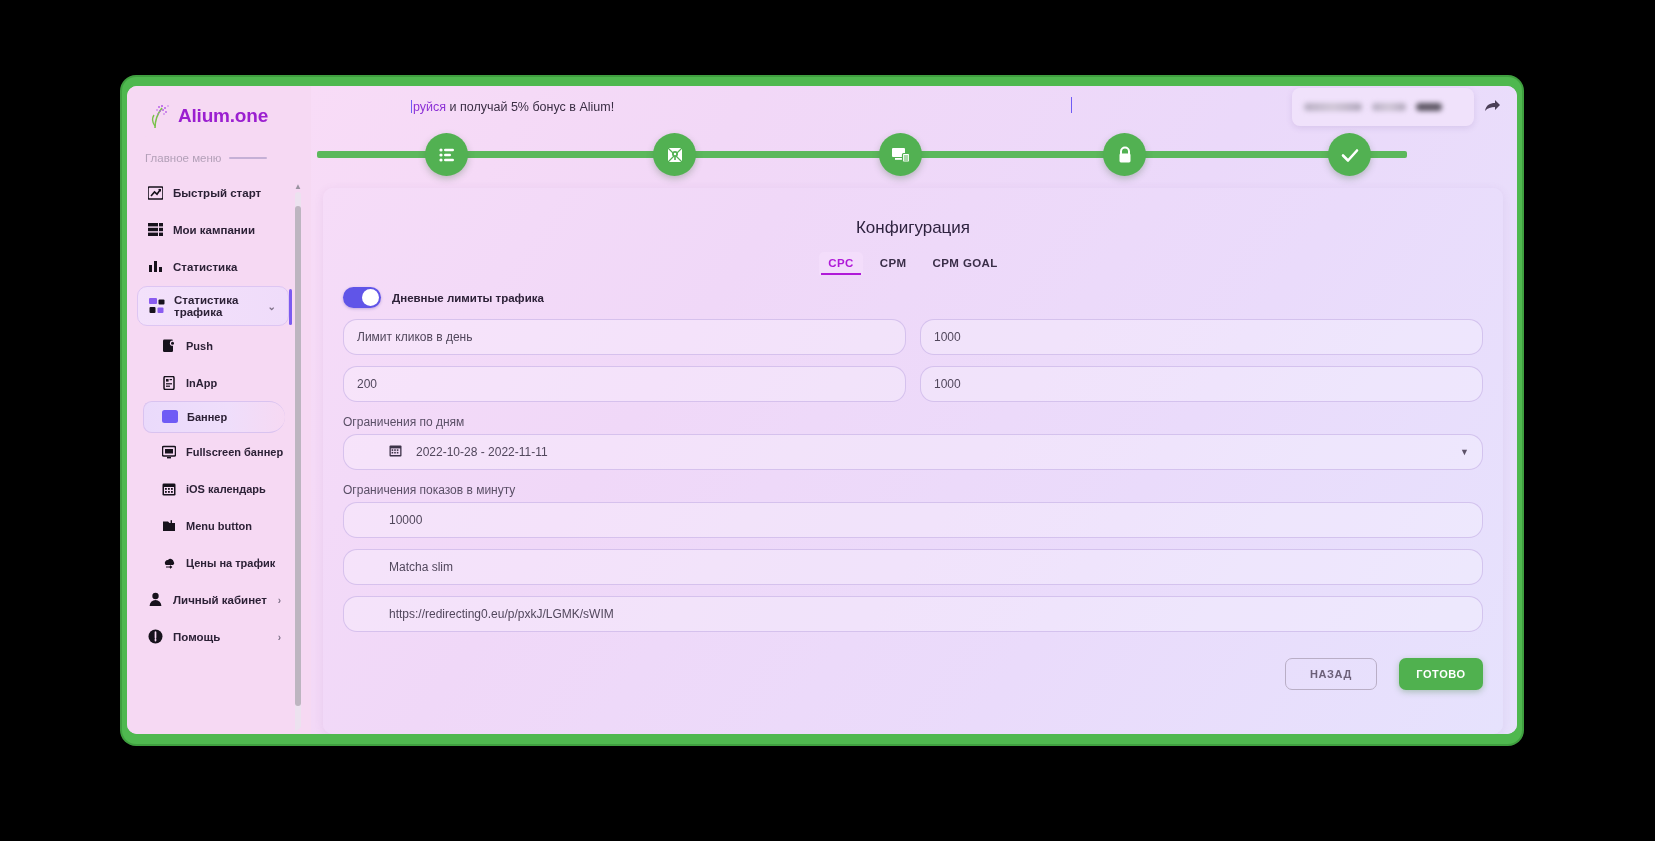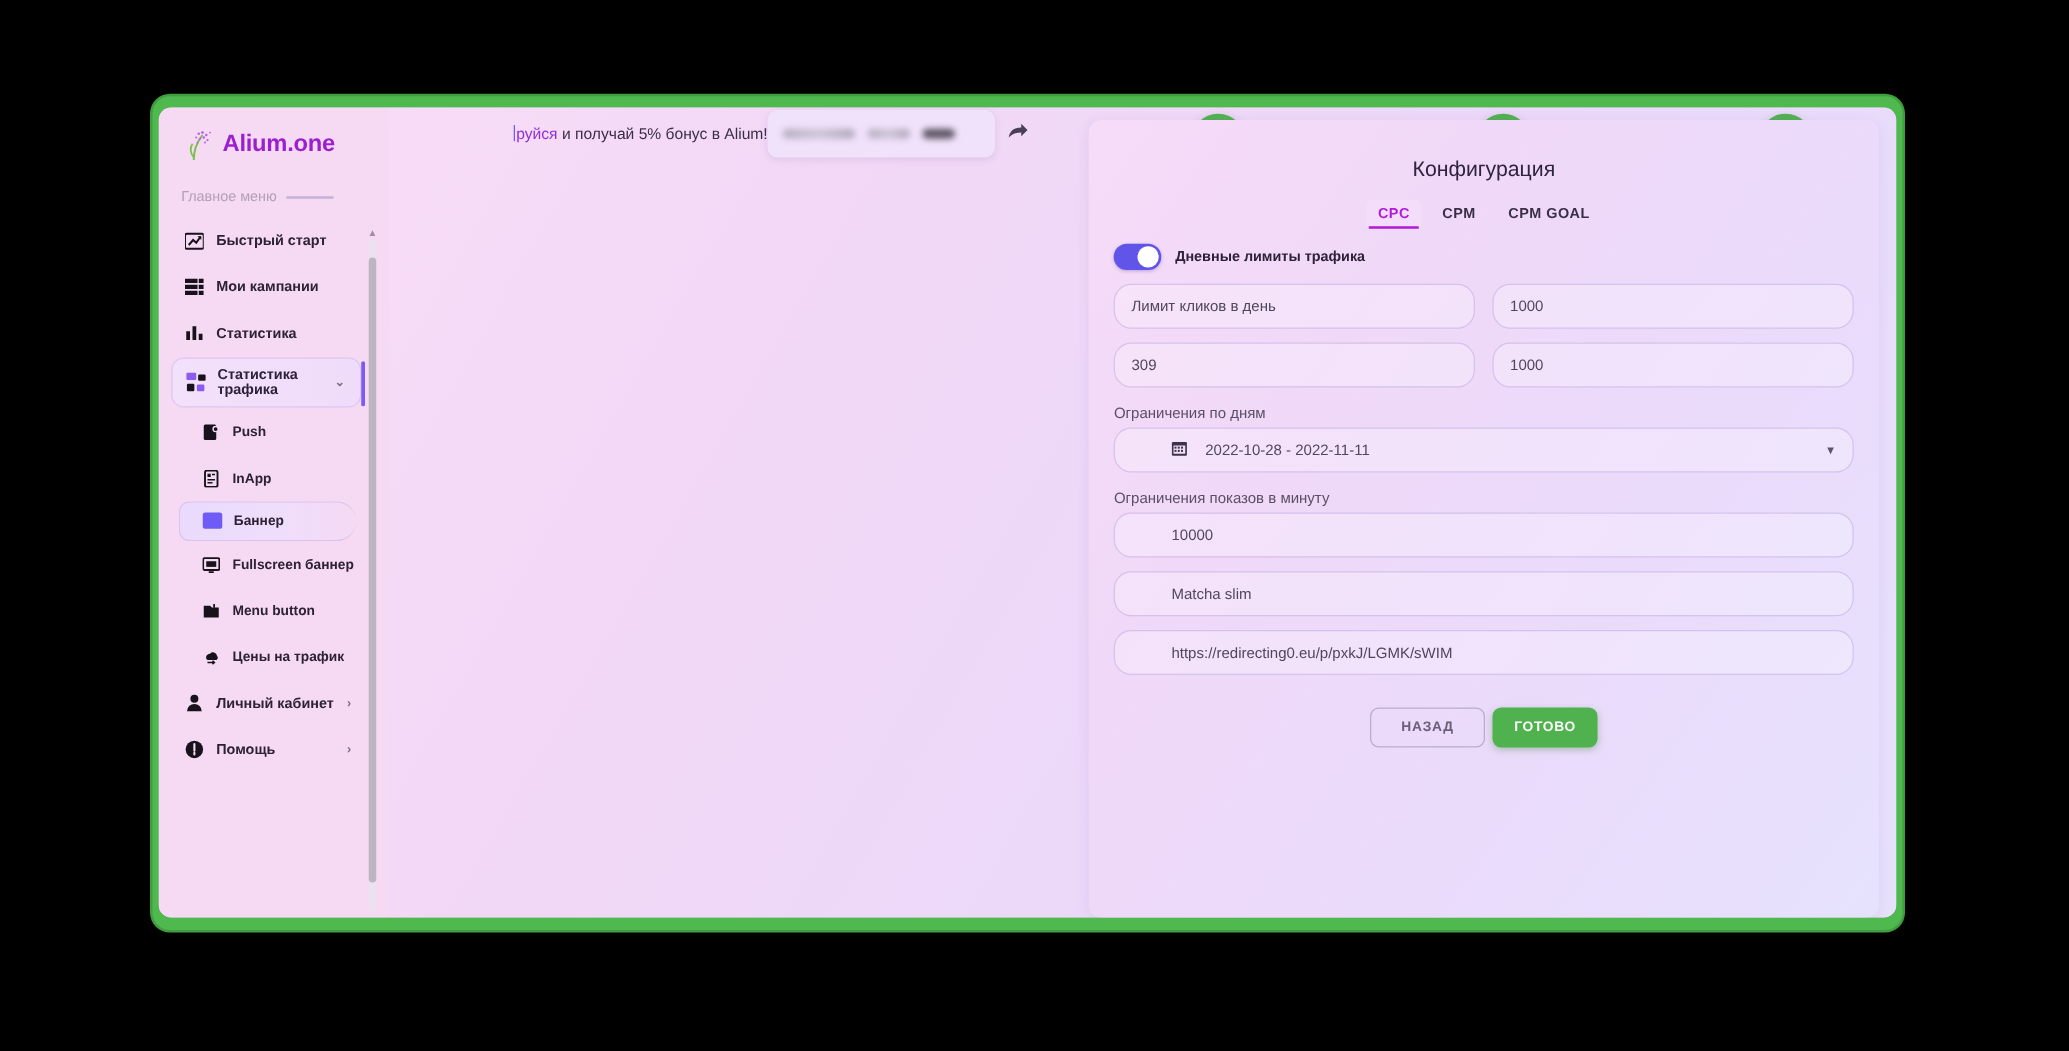--- a/index.html
+++ b/index.html
@@ -149,21 +149,21 @@
   .scroll-up {
     position:absolute; right: 1px; top: 46px;
     font-size: 8px; color: #9a92a0;
   }
 
   
   .main {
     flex: 1;
     position: relative;
     background: linear-gradient(120deg,#f8dcf7 0%, #f2d8f7 28%, #ebd9fa 60%, #e7e1fc 100%);
-    display: flex; flex-direction: row;
+    display: flex; flex-direction: column;
   }
   .topbar {
     height: 42px;
     display: flex; align-items: center;
     padding: 0 16px 0 10px;
     position: relative;
   }
   .promo {
     flex: 1;
     font-size: 12.5px;
@@ -291,21 +291,21 @@
   .field.wide { width: 100%; padding-left: 45px; }
   .field .cal { margin-right: 14px; font-size: 13px; color: #3c3348; }
   .field .arrow {
     margin-left: auto; font-size: 9px; color: #5d5268;
   }
   .group-label {
     font-size: 12px; color: #5a4f66;
     margin: 13px 0 5px 0;
   }
   .actions {
-    display: flex; justify-content: center; gap: 6px;
+    display: flex; justify-content: flex-end; gap: 22px;
     margin-top: 26px;
   }
   .btn-back {
     min-width: 92px; height: 32px;
     border: 1px solid #b9aec6;
     border-radius: 7px;
     background: transparent;
     color: #6c6079;
     font-size: 11px; font-weight: 700; letter-spacing: .6px;
     display:flex; align-items:center; justify-content:center;
@@ -447,20 +447,37 @@
               <span class="ico">
                 <svg width="14" height="14" viewBox="0 0 14 14">
                     <rect x="0.5" y="1.5" width="13" height="9.5" rx="1.2" fill="none" stroke="#17121c" stroke-width="1.5"></rect>
                     <rect x="3" y="4" width="8" height="4.5" fill="#17121c"></rect>
                     <rect x="5" y="12" width="4" height="1.4" fill="#17121c"></rect>
                   </svg>
               </span>
               <span>Fullscreen баннер</span>
             </div>
 
+            <div class="nav-sub">
+              <span class="ico">
+                <svg width="14" height="14" viewBox="0 0 14 14">
+                    <rect x="0.5" y="1.6" width="13" height="12" rx="1.3" fill="#17121c"></rect>
+                    <rect x="2" y="5" width="10" height="7" fill="#f6d9f3"></rect>
+                    <g fill="#17121c">
+                      <rect x="3" y="6" width="1.8" height="1.8"></rect>
+                      <rect x="6" y="6" width="1.8" height="1.8"></rect>
+                      <rect x="9" y="6" width="1.8" height="1.8"></rect>
+                      <rect x="3" y="9" width="1.8" height="1.8"></rect>
+                      <rect x="6" y="9" width="1.8" height="1.8"></rect>
+                      <rect x="9" y="9" width="1.8" height="1.8"></rect>
+                    </g>
+                  </svg>
+              </span>
+              <span>iOS календарь</span>
+            </div>
 
             <div class="nav-sub">
               <span class="ico">
                 <svg width="14" height="14" viewBox="0 0 14 14">
                     <path d="M1 2.5 H6 L7.5 4 H13 V12 H1 Z" fill="#17121c"></path>
                     <rect x="8.6" y="1.2" width="1.4" height="3" fill="#17121c"></rect>
                   </svg>
               </span>
               <span>Menu button</span>
             </div>
@@ -607,21 +624,21 @@
             <div class="field">
               <span>Лимит кликов в день</span>
             </div>
             <div class="field">
               <span>1000</span>
             </div>
           </div>
 
           <div class="row">
             <div class="field">
-              <span>309</span>
+              <span>200</span>
             </div>
             <div class="field">
               <span>1000</span>
             </div>
           </div>
 
           <div class="group-label">Ограничения по дням</div>
           <div class="field wide">
             <span class="cal">
               <svg width="13" height="13" viewBox="0 0 13 13">

